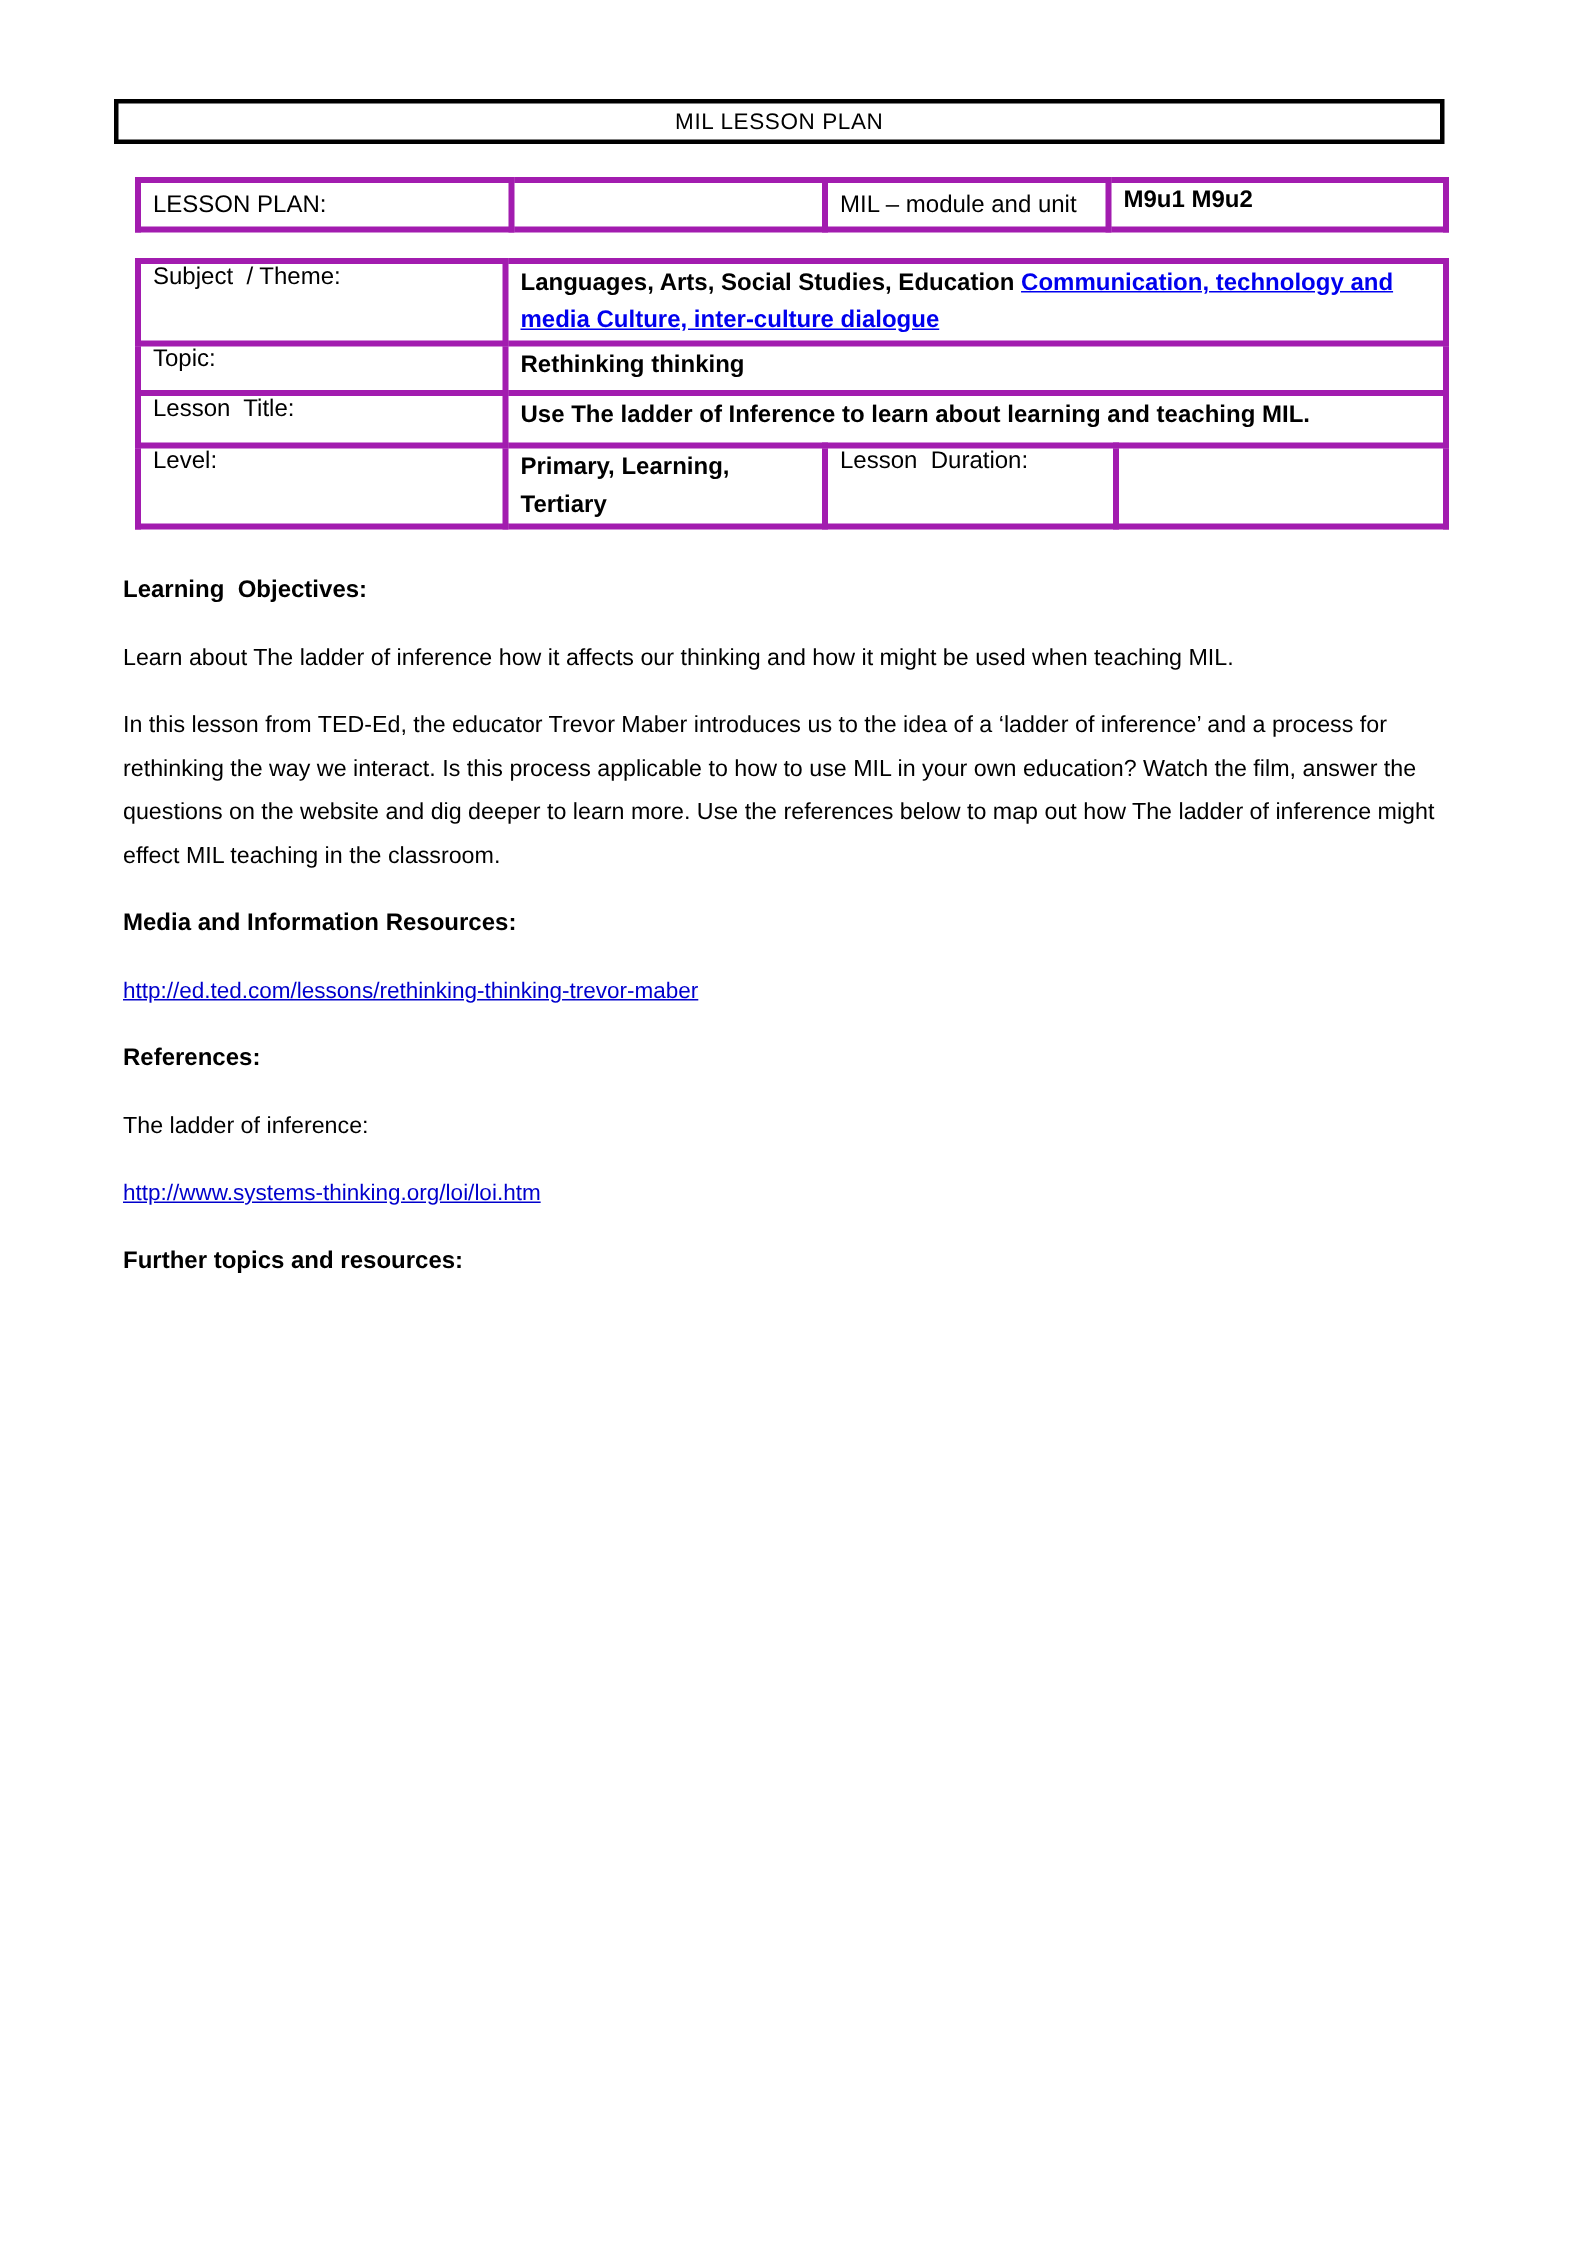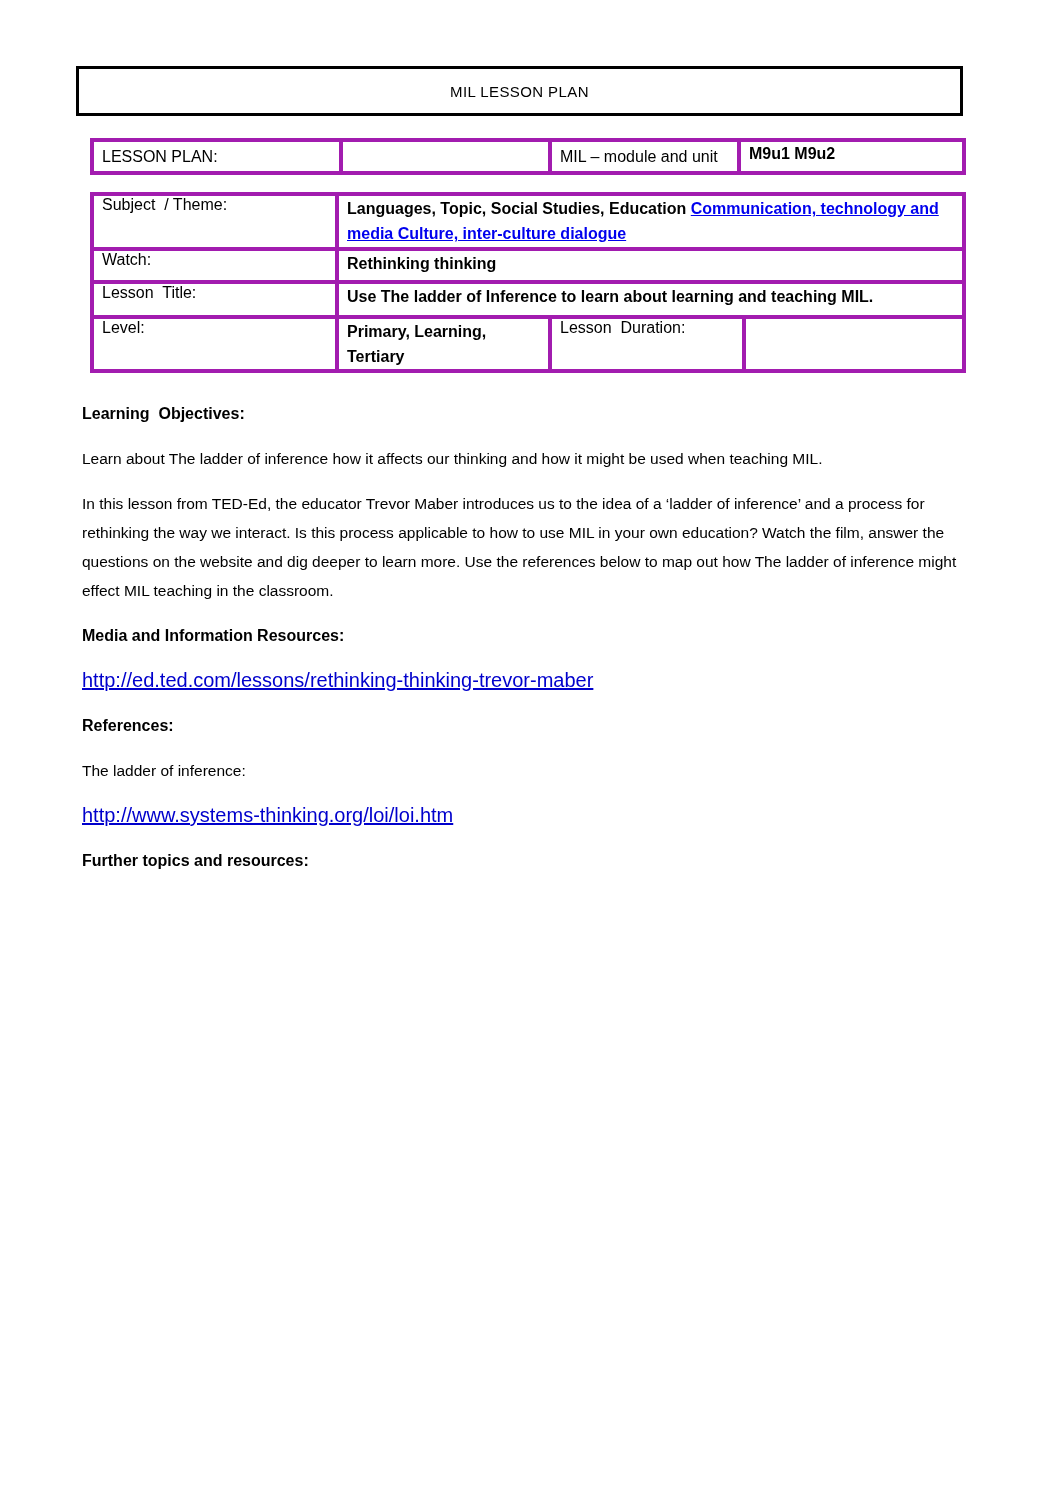--- a/index.html
+++ b/index.html
@@ -10,21 +10,21 @@
     background: #ffffff;
     font-family: "Liberation Sans", "DejaVu Sans", sans-serif;
     color: #000000;
     box-sizing: border-box;
     padding: 66px 0 0 82px;
     overflow: hidden;
   }
   .banner {
     margin-left: -6px;
     width: 887px;
-    height: 50px;
+    height: 30px;
     border: 3px solid #000;
     box-sizing: border-box;
     display: flex;
     align-items: center;
     justify-content: center;
     font-size: 15px;
     letter-spacing: 0.4px;
     font-weight: 500;
     white-space: pre-wrap;
   }
@@ -62,21 +62,21 @@
     white-space: pre-wrap;
   }
   .body-text {
     font-weight: 400;
     font-size: 15.5px;
     line-height: 29px;
     margin: 16px 0 0 0;
   }
   .first-block { margin-top: 26px; }
   .big-gap { margin-top: 60px; }
-  .link-line { margin: 16px 0 0 0; font-size: 20px; line-height: 29px; }
+  .link-line { margin: 16px 0 0 0; font-size: 15px; line-height: 29px; }
 </style>
 </head>
 <body>
 
 <div class="page">
 
   <div class="banner">
     <span>MIL LESSON PLAN</span>
   </div>
 
@@ -100,24 +100,24 @@
   <table class="doc-table t2">
     <colgroup>
         <col style="width:245px">
         <col style="width:213px">
         <col style="width:194px">
         <col style="width:220px">
       </colgroup>
     <tbody>
         <tr class="row-subject">
       <td class="label-cell">Subject  / Theme:</td>
-      <td class="content-cell" colspan="3"><span>Languages, Topic, Social Studies, Education </span><span class="table-link">Communication, technology and media Culture, inter-culture dialogue</span></td>
+      <td class="content-cell" colspan="3"><span>Languages, Arts, Social Studies, Education </span><span class="table-link">Communication, technology and media Culture, inter-culture dialogue</span></td>
     </tr>
     <tr class="row-topic">
-      <td class="label-cell">Watch:</td>
+      <td class="label-cell">Topic:</td>
       <td class="content-cell" colspan="3">Rethinking thinking</td>
     </tr>
     <tr class="row-title">
       <td class="label-cell">Lesson  Title:</td>
       <td class="content-cell" colspan="3">Use The ladder of Inference to learn about learning and teaching MIL.</td>
     </tr>
     <tr class="row-level">
       <td class="label-cell">Level:</td>
       <td class="content-cell">Primary, Learning, Tertiary</td>
       <td class="label-cell">Lesson  Duration:</td>

